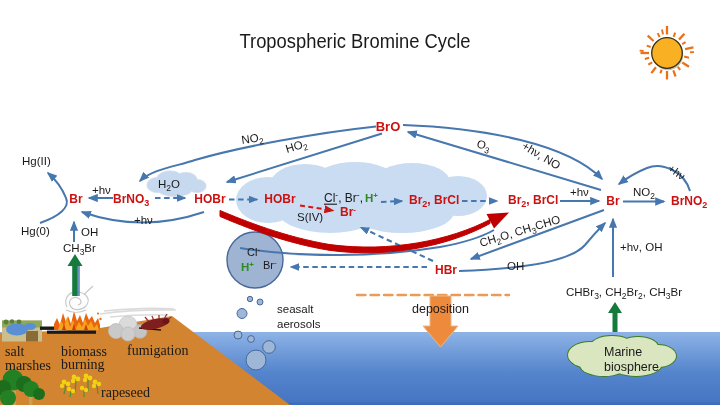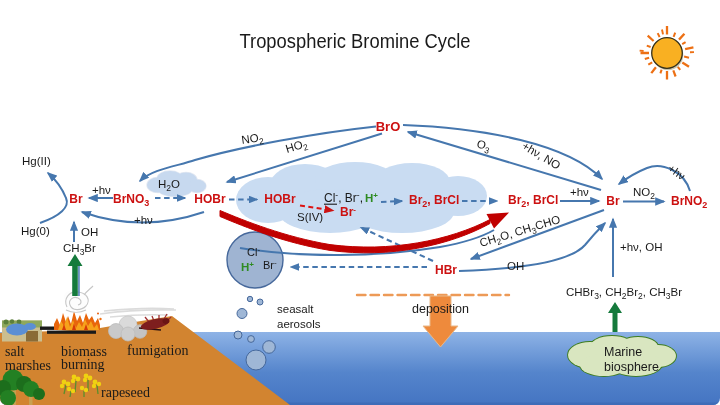--- a/index.html
+++ b/index.html
@@ -1,16 +1,16 @@
 <!DOCTYPE html>
 <html><head>
 <meta charset="utf-8">
 <style>
 html,body{margin:0;padding:0;background:#fff;}
-#stage{position:relative;width:720px;height:405px;overflow:hidden;font-family:"Liberation Sans",sans-serif;border-radius:7px;}
+#stage{position:relative;width:720px;height:405px;overflow:hidden;font-family:"Liberation Sans",sans-serif;}
 svg{display:block;}
 </style>
 </head>
 <body>
 <div id="stage">
 <svg width="720" height="405" viewBox="0 0 720 405">
 <defs>
 <linearGradient id="water" x1="0" y1="0" x2="0" y2="1">
   <stop offset="0" stop-color="#8EB3E6"></stop>
   <stop offset="0.55" stop-color="#5585CC"></stop>

